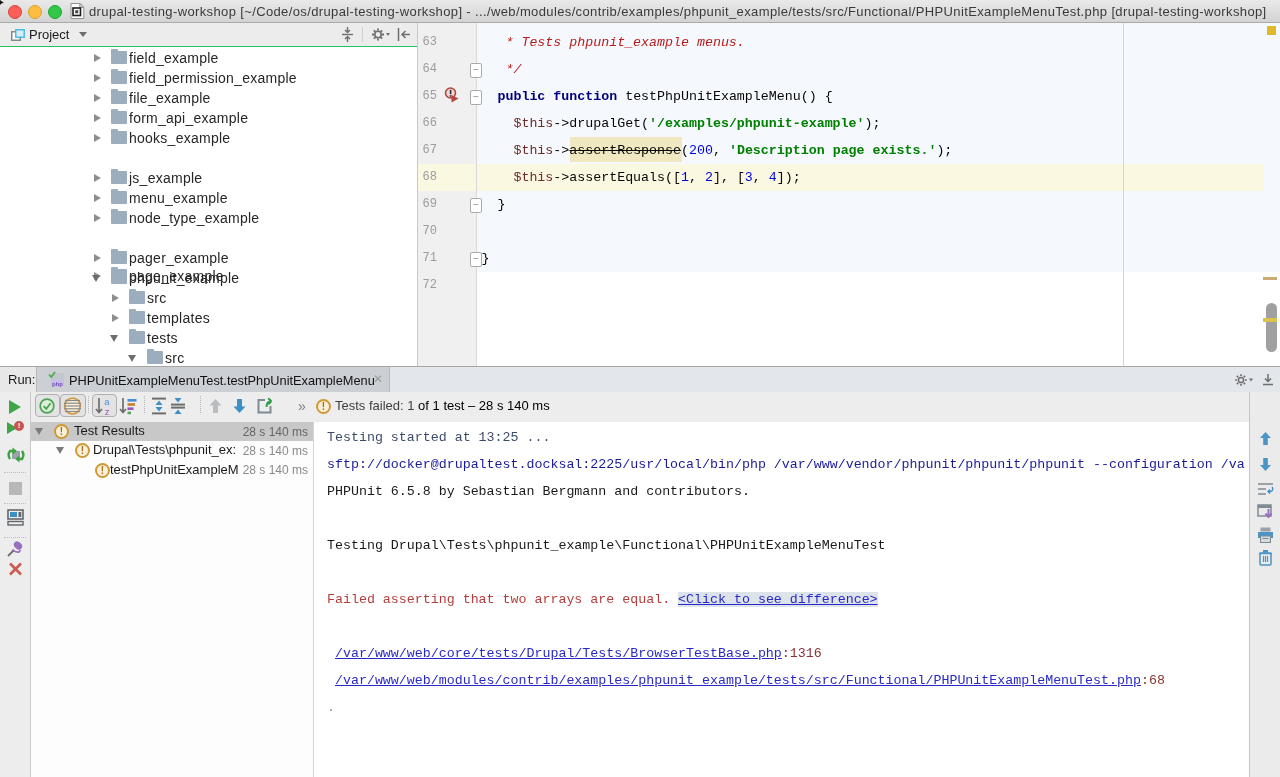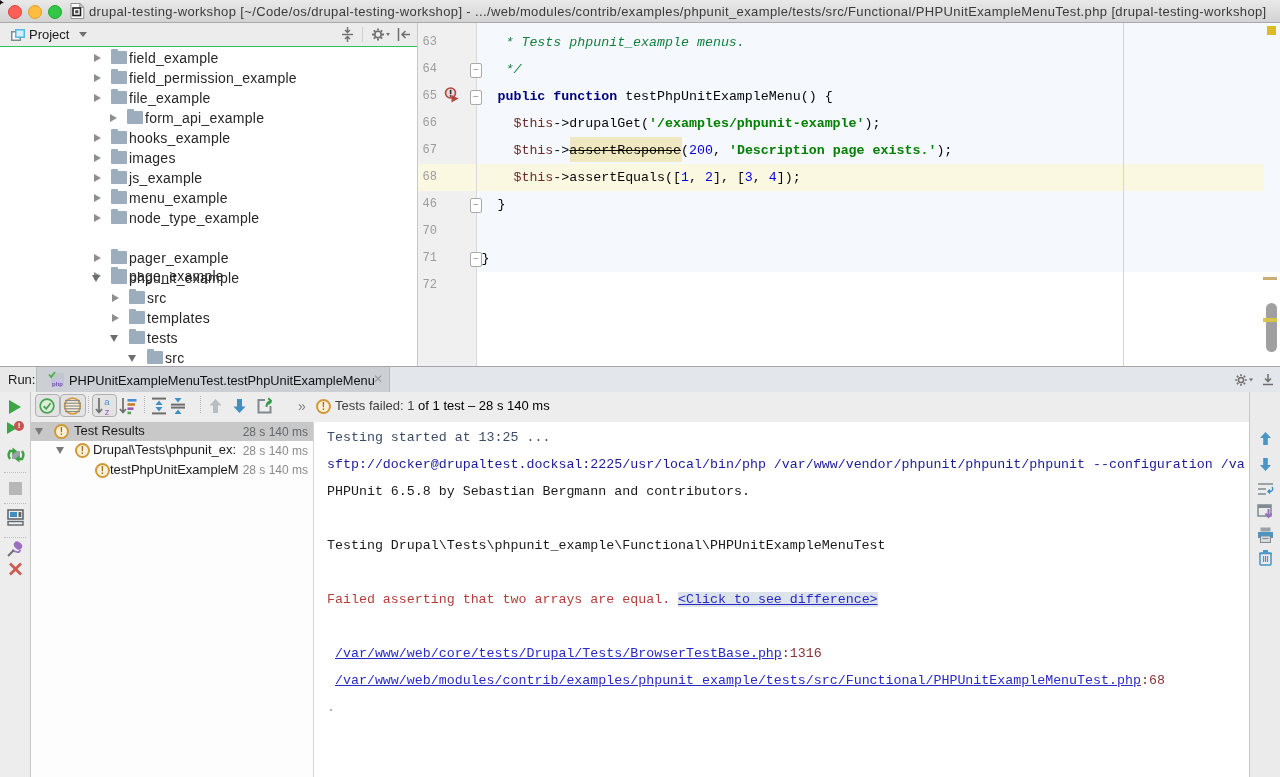--- a/index.html
+++ b/index.html
@@ -24,21 +24,21 @@
   
   #editor{position:absolute;left:418px;top:23px;width:862px;height:345px;background:#ffffff;}
   #gutter{position:absolute;left:0;top:0;width:58px;height:345px;background:#f0f0f0;border-right:1px solid #d9d9d9;}
   .lnum{position:absolute;width:17px;text-align:right;font-family:"Liberation Mono",monospace;font-size:12px;color:#9c9c9c;}
   .cline{position:absolute;left:63.5px;font-family:"Liberation Mono",monospace;font-size:13.3px;white-space:pre;color:#070707;}
   .tintzone{position:absolute;left:59px;top:0;width:803px;height:249px;background:#f5f8fc;}
   .curline{position:absolute;left:0;top:140.5px;width:846px;height:27px;background:#fbf8e1;}
   .kw{color:#000080;font-weight:bold;}
   .str{color:#008000;font-weight:bold;}
   .num{color:#0000e8;}
-  .cmt{color:#15803d;font-style:italic;}
+  .cmt{color:#b91c1c;font-style:italic;}
   .thisv{color:#6e2c28;}
   .strike{text-decoration:line-through;}
   .marginline{position:absolute;left:705px;top:0;width:1px;height:345px;background:#d4d4d4;}
   .foldmark{position:absolute;left:52px;width:10px;height:13px;background:#ffffff;border:1px solid #aaaaaa;border-radius:2px;color:#8c8c8c;font-size:10px;line-height:11px;text-align:center;}
   
   #runtabbar{position:absolute;left:0;top:366px;width:1280px;height:25px;background:#e3e6ea;border-top:1px solid #a6a6a6;}
   #runtoolstrip{position:absolute;left:0;top:392px;width:1280px;height:30px;background:#ededed;}
   #runcontent{position:absolute;left:0;top:422px;width:1280px;height:355px;background:#ffffff;}
   #leftrail{position:absolute;left:0;top:392px;width:30px;height:385px;background:#ededed;border-right:1px solid #c9c9c9;}
   #treepane{position:absolute;left:31px;top:422px;width:282px;height:355px;background:#fdfdfd;}
@@ -119,43 +119,35 @@
         <span class="tlabel" style="left:129px;">field_example</span>
       </div>
     <div class="trow" style="left:0;top:41px;width:417px;">
         <i class="tarrow-r" style="left:94px;"></i>
         <span class="folder" style="left:111px;">
           <span class="tab"></span>
           <span class="back"></span>
         </span>
         <span class="tlabel" style="left:129px;">file_example</span>
       </div>
-    <div class="trow" style="left:16px;top:61px;width:502px;">
+    <div class="trow" style="left:0;top:61px;width:502px;">
         <i class="tarrow-r" style="left:94px;"></i>
         <span class="folder" style="left:111px;">
           <span class="tab"></span>
           <span class="back"></span>
         </span>
         <span class="tlabel" style="left:129px;">form_api_example</span>
       </div>
     <div class="trow" style="left:0;top:81px;width:417px;">
         <i class="tarrow-r" style="left:94px;"></i>
         <span class="folder" style="left:111px;">
           <span class="tab"></span>
           <span class="back"></span>
         </span>
         <span class="tlabel" style="left:129px;">hooks_example</span>
-      </div>
-    <div class="trow" style="left:0;top:101px;width:417px;">
-        <i class="tarrow-r" style="left:94px;"></i>
-        <span class="folder" style="left:111px;">
-          <span class="tab"></span>
-          <span class="back"></span>
-        </span>
-        <span class="tlabel" style="left:129px;">images</span>
       </div>
     <div class="trow" style="left:0;top:121px;width:417px;">
         <i class="tarrow-r" style="left:94px;"></i>
         <span class="folder" style="left:111px;">
           <span class="tab"></span>
           <span class="back"></span>
         </span>
         <span class="tlabel" style="left:129px;">js_example</span>
       </div>
     <div class="trow" style="left:0;top:141px;width:417px;">
@@ -239,21 +231,21 @@
     <div class="curline"></div>
     <div class="abs" style="left:58px;top:0;width:1px;height:345px;background:#d9d9d9;"></div>
     <div class="marginline"></div>
     <div class="abs" style="left:152px;top:113.5px;width:112px;height:25px;background:#f0e8c0;"></div>
     <div class="lnum" style="left:2px;top:5.5px;height:27px;line-height:27px;">63</div>
     <div class="lnum" style="left:2px;top:32.5px;height:27px;line-height:27px;">64</div>
     <div class="lnum" style="left:2px;top:59.5px;height:27px;line-height:27px;">65</div>
     <div class="lnum" style="left:2px;top:86.5px;height:27px;line-height:27px;">66</div>
     <div class="lnum" style="left:2px;top:113.5px;height:27px;line-height:27px;">67</div>
     <div class="lnum" style="left:2px;top:140.5px;height:27px;line-height:27px;">68</div>
-    <div class="lnum" style="left:2px;top:167.5px;height:27px;line-height:27px;">46</div>
+    <div class="lnum" style="left:2px;top:167.5px;height:27px;line-height:27px;">69</div>
     <div class="lnum" style="left:2px;top:194.5px;height:27px;line-height:27px;">70</div>
     <div class="lnum" style="left:2px;top:221.5px;height:27px;line-height:27px;">71</div>
     <div class="lnum" style="left:2px;top:248.5px;height:27px;line-height:27px;">72</div>
     <div class="foldmark" style="top:39.5px;">−</div>
     <div class="foldmark" style="top:66.5px;">−</div>
     <div class="foldmark" style="top:174.5px;">−</div>
     <div class="foldmark" style="top:228.5px;">−</div>
     <svg class="abs" style="left:26px;top:64px;" width="16" height="16" viewBox="0 0 16 16">
       <circle cx="6.5" cy="6" r="5" fill="#f2d7d4" stroke="#b5443c" stroke-width="1.6"></circle>
       <rect x="5.8" y="2.8" width="1.6" height="4.4" fill="#233246"></rect>

